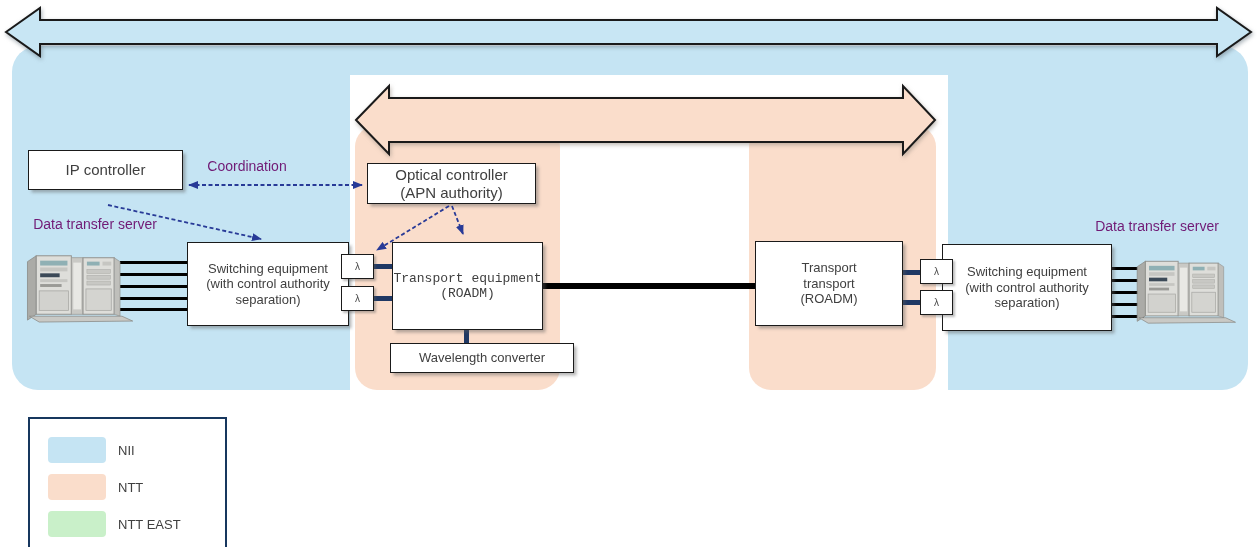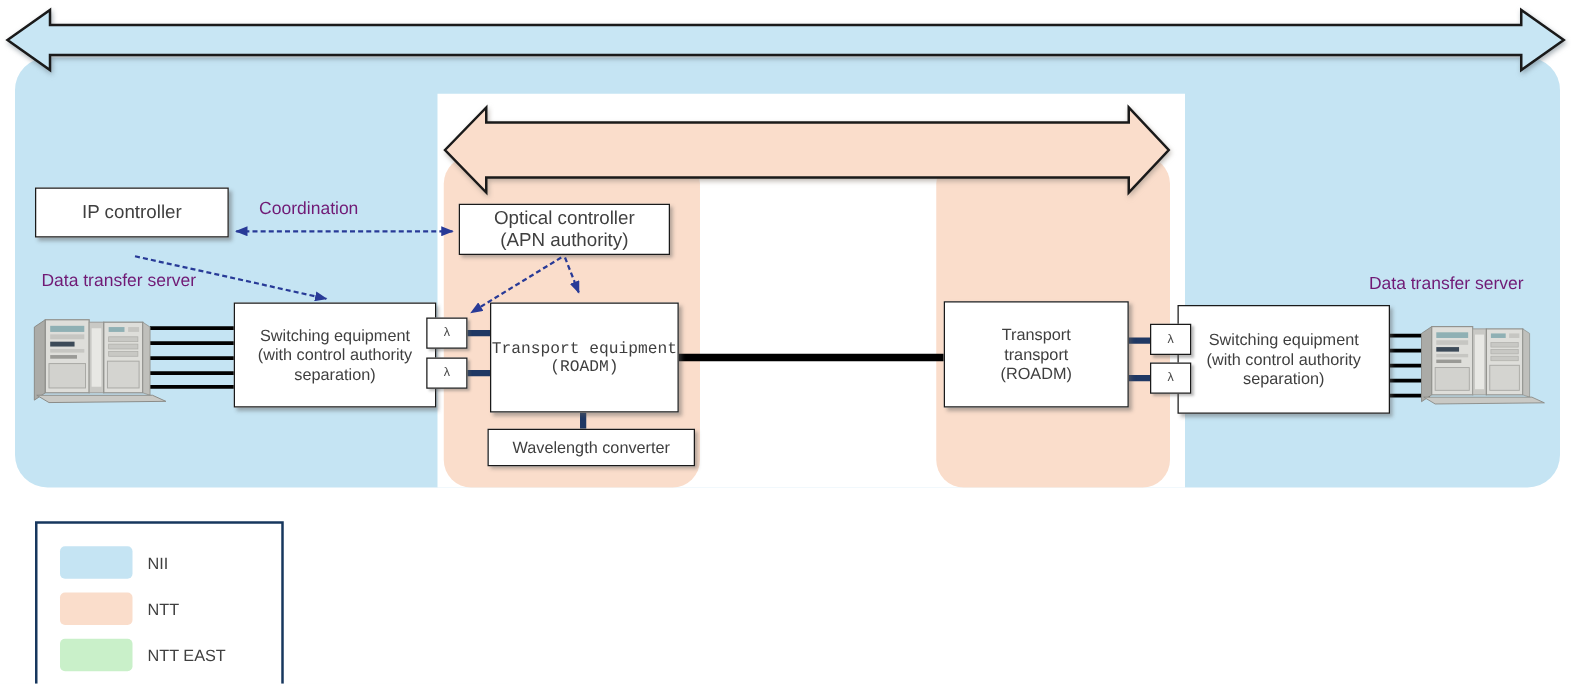--- a/index.html
+++ b/index.html
@@ -81,21 +81,21 @@
     <div>Switching equipment</div>
     <div>(with control authority</div>
     <div>separation)</div>
   </div>
 
   <div class="box t13" style="left:392px;top:242px;width:151px;height:88px;z-index:6;font-family:Liberation Mono, monospace;">
     <div>Transport equipment</div>
     <div>(ROADM)</div>
   </div>
 
-  <div class="box t13" style="left:390px;top:343px;width:166px;height:30px;z-index:6;">
+  <div class="box t13" style="left:390px;top:343px;width:184px;height:30px;z-index:6;">
     <div>Wavelength converter</div>
   </div>
 
   <div class="box t13" style="left:755px;top:241px;width:148px;height:85px;z-index:6;">
     <div>Transport</div>
     <div>transport</div>
     <div>(ROADM)</div>
   </div>
 
   <div class="box t13" style="left:942px;top:244px;width:170px;height:87px;z-index:6;">

